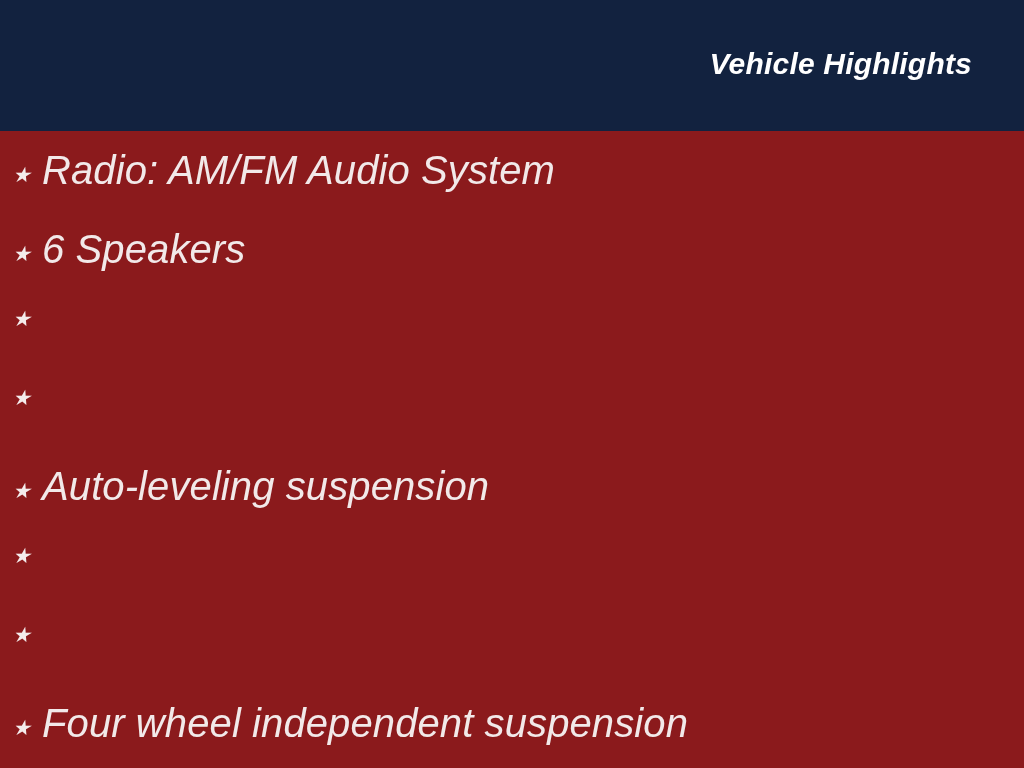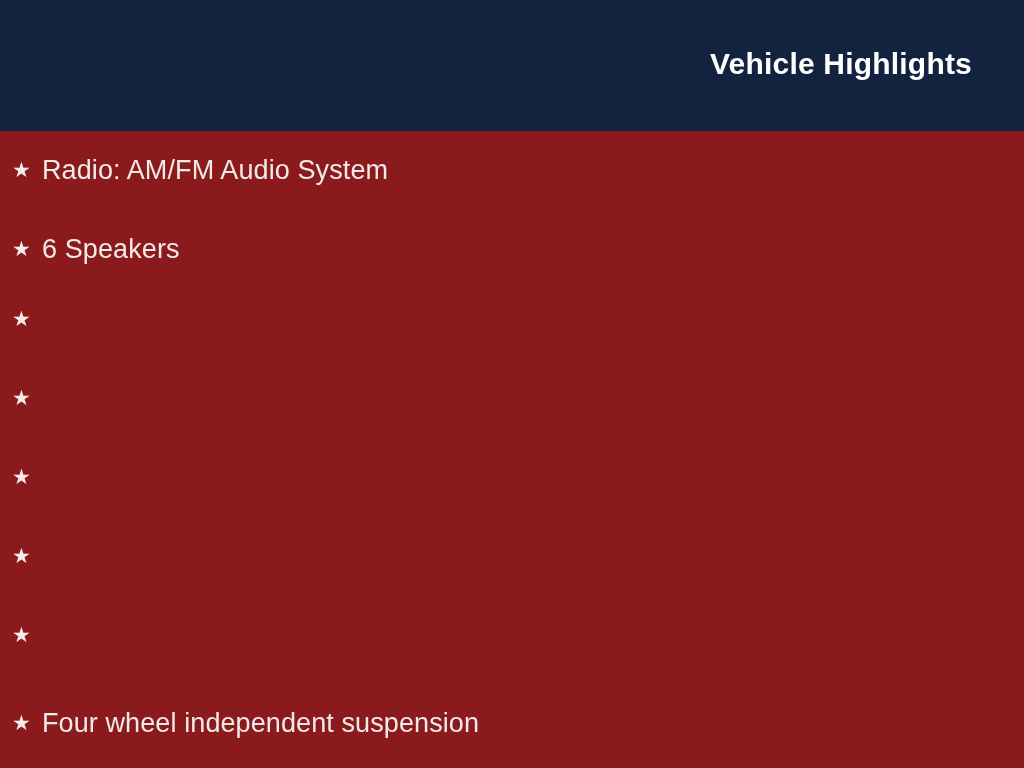--- a/index.html
+++ b/index.html
@@ -12,20 +12,21 @@
     overflow: hidden;
     background: #8b1a1c;
     font-family: "Liberation Sans", sans-serif;
     -webkit-font-smoothing: antialiased;
   }
   .slide {
     position: relative;
     width: 1024px;
     height: 768px;
     background: #8b1a1c;
+    font-style: italic;
   }
   .header-bar {
     position: absolute;
     left: 0;
     top: 0;
     width: 1024px;
     height: 131px;
     background: #12223f;
     box-sizing: border-box;
   }
@@ -72,21 +73,21 @@
     width: 30px;
     font-size: 21px;
     line-height: 1;
     color: #f4ecec;
     text-align: left;
     position: relative;
     top: -2px;
   }
   .bullet-text {
     flex: 0 1 auto;
-    font-size: 27px;
+    font-size: 40px;
     line-height: 36px;
     color: #f2e9e9;
     letter-spacing: 0.1px;
     white-space: nowrap;
   }
 </style>
 </head>
 <body>
 
 <div class="slide">
@@ -111,20 +112,21 @@
       <li class="bullet-item">
         <span class="bullet-star">★</span>
       </li>
 
       <li class="bullet-item">
         <span class="bullet-star">★</span>
       </li>
 
       <li class="bullet-item">
         <span class="bullet-star">★</span>
+        <span class="bullet-text">Auto-leveling suspension</span>
       </li>
 
       <li class="bullet-item">
         <span class="bullet-star">★</span>
       </li>
 
       <li class="bullet-item">
         <span class="bullet-star">★</span>
       </li>
 

